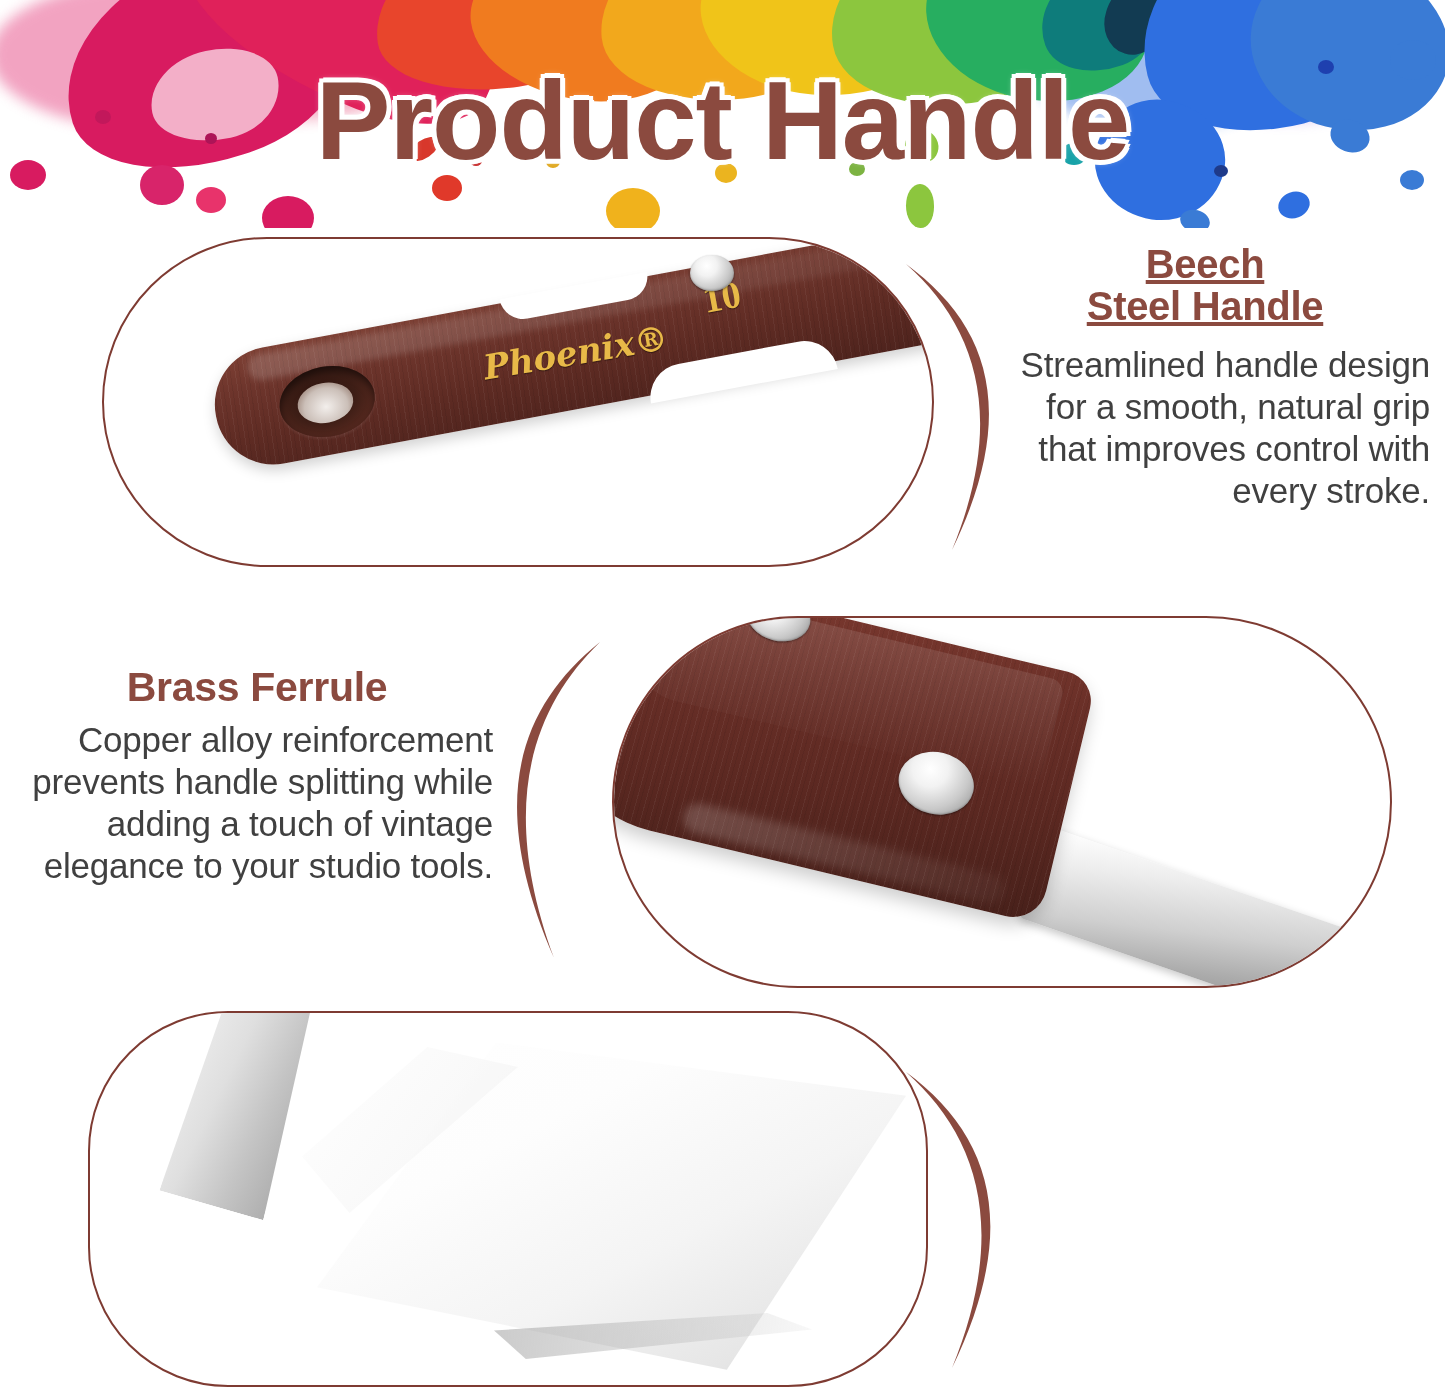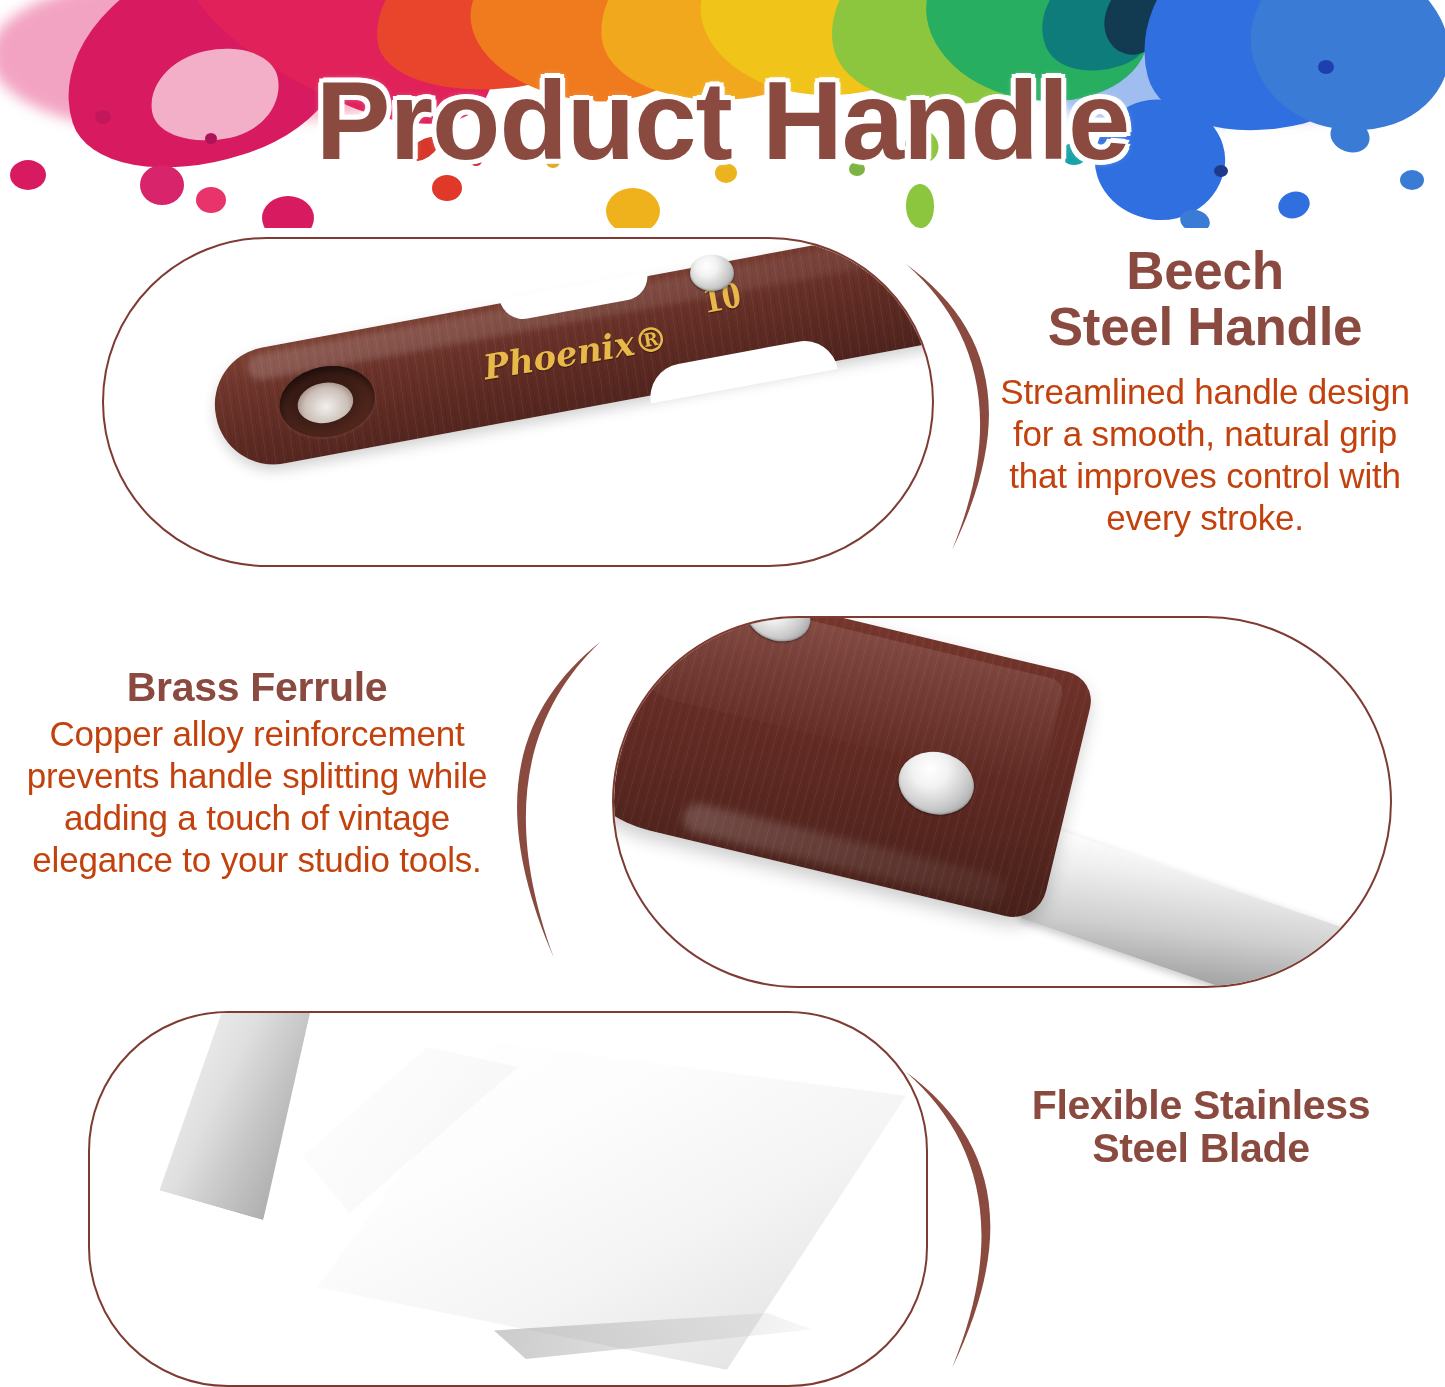--- a/index.html
+++ b/index.html
@@ -56,34 +56,35 @@
 
   
   .txt { position:absolute; }
   .txt h2 {
     color:#8B4A3F;
     font-weight:bold;
     line-height:1.06;
     letter-spacing:-0.3px;
   }
   .txt p {
-    color:#c2410c;
+    color:#404040;
     line-height:1.2;
     letter-spacing:-0.2px;
+    text-align:right;
   }
 
   
   #b1 { left:980px; top:243px; width:450px; text-align:center; }
-  #b1 h2 { font-size:53px; }
+  #b1 h2 { font-size:40px;text-decoration:underline; }
   #b1 p { font-size:35px; margin-top:16px; }
 
   
   #b2 { left:21px; top:666px; width:472px; text-align:center; }
   #b2 h2 { font-size:41px; }
-  #b2 p { font-size:35px; margin-top:4px; }
+  #b2 p { font-size:35px; margin-top:10px; }
 
   
   #b3 { left:965px; top:1084px; width:472px; text-align:center; }
   #b3 h2 { font-size:41px; }
   #b3 p { font-size:35px; margin-top:18px; }
 
   
   .wood-grain {
     position:absolute; inset:0;
     background:
@@ -289,18 +290,14 @@
                 filter:blur(.6px);"></div>
   </div>
 
   <div class="swoosh" style="left:896px;top:1070px;">
     <svg width="130" height="300" viewBox="0 0 130 300">
       <path d="M10 2 C 94 64, 126 154, 56 298 C 114 156, 80 64, 10 2 Z" fill="#8B4A3F"></path>
     </svg>
   </div>
 
   <div class="txt" id="b3">
-    <h2>
-      <span>Flexible Stainless</span><br>
-      <span>Steel Blade</span>
-    </h2>
   </div>
 </div>
 
 </body></html>

